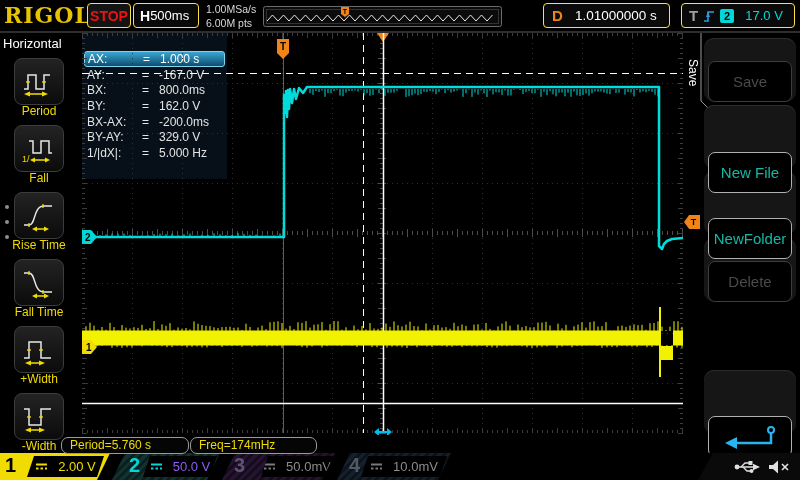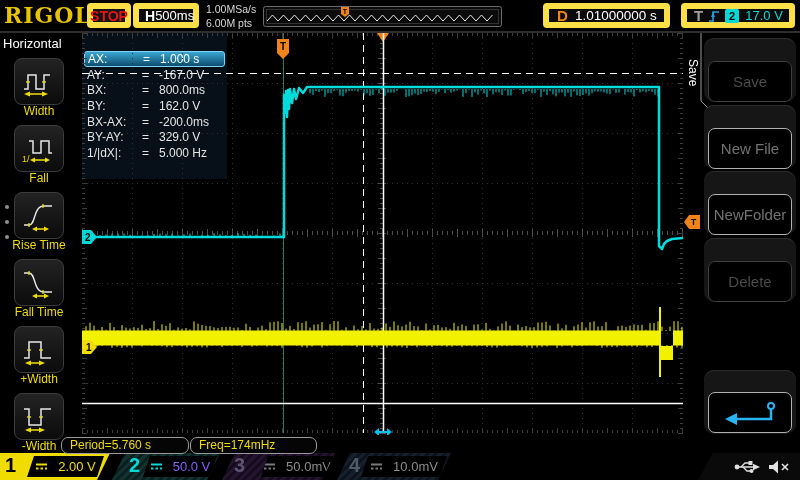--- a/index.html
+++ b/index.html
@@ -5,21 +5,21 @@
   html,body{margin:0;padding:0;background:#000;}
   body{width:800px;height:480px;position:relative;overflow:hidden;
        font-family:"Liberation Sans","DejaVu Sans",sans-serif;
        -webkit-font-smoothing:antialiased;}
   .abs{position:absolute;}
   
   #topbar{left:0;top:0;width:800px;height:33px;background:#000;
           border-bottom:2px solid #2e2e2e;box-sizing:border-box;padding-left:10px;}
   #logo{left:4px;top:2px;font-family:"DejaVu Serif","Liberation Serif",serif;
         font-weight:bold;font-size:22px;color:#e8c400;letter-spacing:1px;}
-  .tb-box{background:#0a0a0a;border:6px solid #fde047;border-radius:4px;
+  .tb-box{background:#0a0a0a;border:1px solid #fde047;border-radius:4px;
           height:25px;box-sizing:border-box;display:flex;align-items:center;}
   #stop-btn{left:87px;top:3px;width:44px;justify-content:center;
             color:#e81414;font-weight:bold;font-size:14px;background:#141414;}
   #hbox{left:133px;top:3px;width:66px;}
   #hbox .h{color:#fff;font-weight:bold;font-size:14px;margin-left:6px;}
   #hbox .v{color:#fff;font-size:13px;flex:1;text-align:left;}
   #rates{left:206px;top:2px;color:#d8d8d8;font-size:10.5px;line-height:14px;}
   #preview{left:263px;top:6px;width:239px;height:21px;}
   #dbox{left:543px;top:3px;width:127px;}
   #dbox .d{color:#f08418;font-weight:bold;font-size:15px;margin-left:8px;}
@@ -58,21 +58,21 @@
             padding-left:3px;box-sizing:border-box;z-index:3;}
   
   #rightmenu{left:684px;top:33px;width:116px;height:420px;}
   #save-tab{left:2px;top:26px;color:#fff;font-size:12px;transform:rotate(90deg);
             transform-origin:center;width:14px;text-align:center;}
   .frame{position:absolute;left:20px;width:92px;height:64px;background:#161616;
          border-radius:10px;box-shadow:inset 0 1px 0 #2c2c2c;}
   .sbtn{position:absolute;left:24px;width:84px;height:41px;background:#000;
         border-radius:7px;display:flex;align-items:center;justify-content:center;
         font-size:15px;box-sizing:border-box;}
-  .sbtn.on{border:1.5px solid #b0b0b0;color:#737373;}
+  .sbtn.on{border:1.5px solid #b0b0b0;color:#14b8a6;margin-top:24px;}
   .sbtn.off{border:1.5px solid #3d3d3d;color:#4a4a4a;}
   
   #chbar{left:0;top:453px;width:800px;height:27px;background:#000;}
   .chblk{position:absolute;top:0;height:27px;}
   .chnum{position:absolute;top:1px;font-size:20px;font-weight:bold;}
   .chinset{position:absolute;top:3px;height:21px;background:#000;
            clip-path:polygon(7px 0,100% 0,calc(100% - 7px) 100%,0 100%);
            display:flex;align-items:center;justify-content:center;gap:10px;font-size:13px;}
   #status-box{left:698px;top:453px;width:102px;height:27px;background:#0a0a0a;
               clip-path:polygon(15px 0,100% 0,100% 100%,0 100%);
@@ -122,21 +122,21 @@
   <div class="mbtn" style="top:25px">
     <svg width="36" height="32" viewBox="0 0 36 32">
       <path d="M3 23 h4 V9 h8 V23 h8 V9 h6" stroke="#e8e8e8" stroke-width="1.5" fill="none"></path>
       <line x1="5" y1="16" x2="9" y2="16" stroke="#f0dc00" stroke-width="1.3"></line>
       <line x1="21" y1="16" x2="25" y2="16" stroke="#f0dc00" stroke-width="1.3"></line>
       <line x1="8" y1="28" x2="22" y2="28" stroke="#f0dc00" stroke-width="1.5"></line>
       <polygon points="3,28 9,25.5 9,30.5" fill="#f0dc00"></polygon>
       <polygon points="27,28 21,25.5 21,30.5" fill="#f0dc00"></polygon>
     </svg>
   </div>
-  <div class="mlabel" style="top:71px">Width</div>
+  <div class="mlabel" style="top:71px">Period</div>
 
   <div class="mbtn" style="top:92px">
     <svg width="36" height="32" viewBox="0 0 36 32">
       <path d="M8 8 h4 V20 h8 V8 h8 V20 h3" stroke="#e8e8e8" stroke-width="1.5" fill="none"></path>
       <text x="1" y="29" font-size="9" fill="#f0dc00" font-family="Liberation Sans,sans-serif">1/</text>
       <line x1="13" y1="27" x2="25" y2="27" stroke="#f0dc00" stroke-width="1.5"></line>
       <polygon points="9,27 14,24.5 14,29.5" fill="#f0dc00"></polygon>
       <polygon points="29,27 24,24.5 24,29.5" fill="#f0dc00"></polygon>
     </svg>
   </div>

